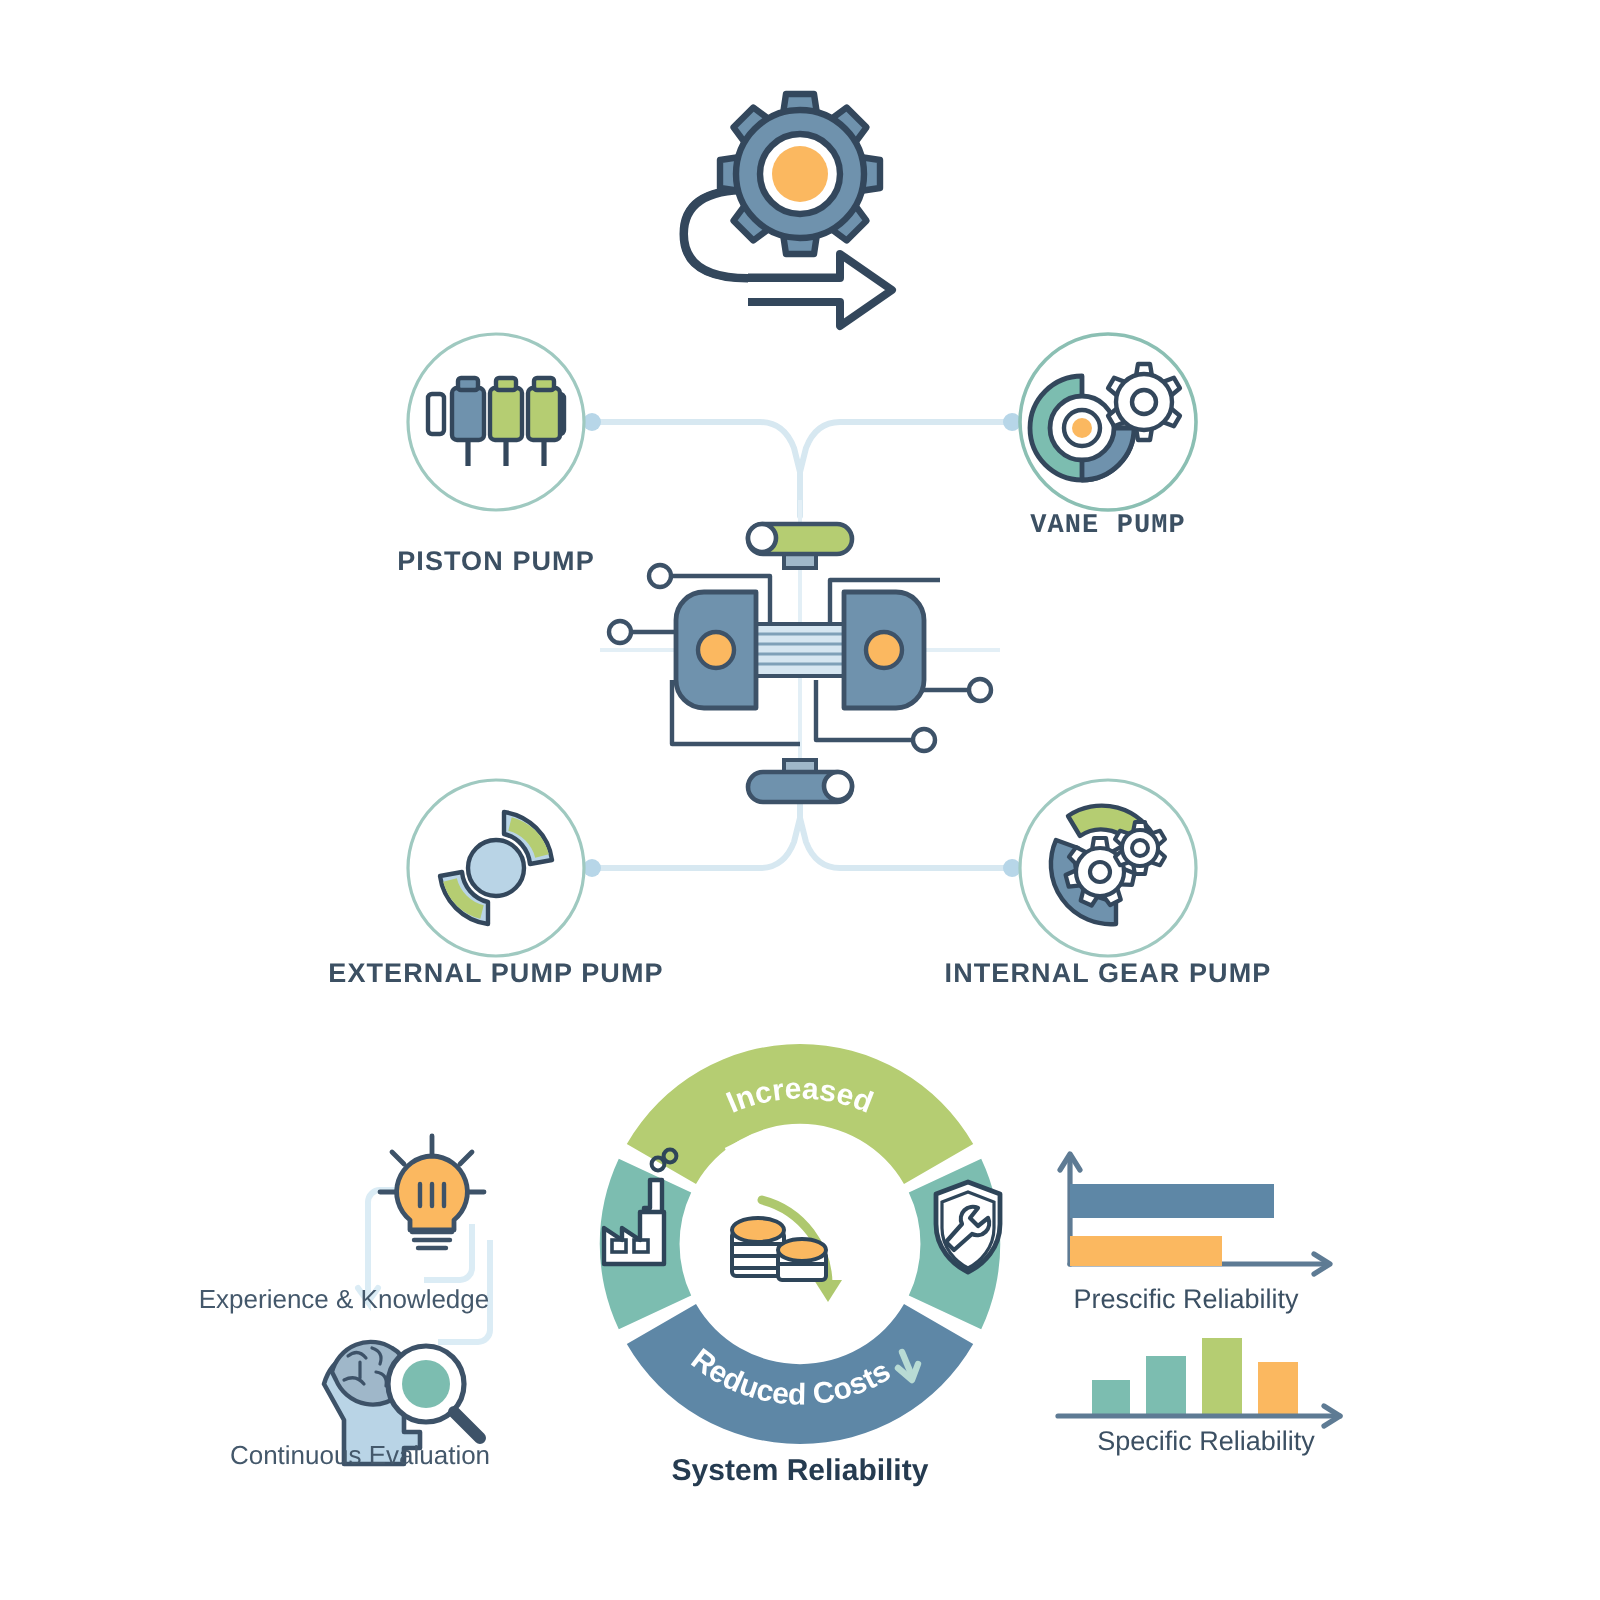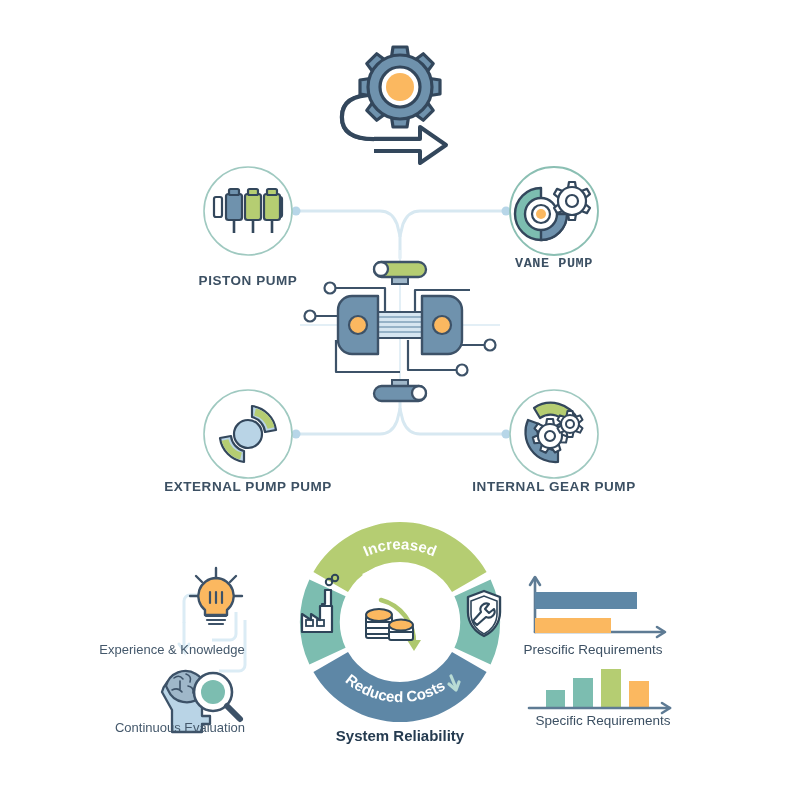--- a/index.html
+++ b/index.html
@@ -391,16 +391,16 @@
   <div class="node-label" style="left:248px;top:256px;margin-top:17px;">PISTON PUMP</div>
   <div class="node-label" style="left:554px;top:256px;font-family:Liberation Mono, monospace;">VANE PUMP</div>
   <div class="node-label" style="left:248px;top:479px;">EXTERNAL PUMP PUMP</div>
   <div class="node-label" style="left:554px;top:479px;">INTERNAL GEAR PUMP</div>
 
   <div class="soft-label" style="left:172px;top:630px;margin-top:12px;">Experience &amp; Knowledge</div>
   <div class="soft-label" style="left:180px;top:720px;text-align:center;">Continuous Evaluation</div>
 
   <div class="center-title" style="left:400px;top:727px;">System Reliability</div>
 
-  <div class="chart-label" style="left:593px;top:642px;">Prescific Requirements</div>
-  <div class="chart-label" style="left:603px;top:713px;">Specific Requirements</div>
+  <div class="chart-label" style="left:593px;top:642px;">Prescific Reliability</div>
+  <div class="chart-label" style="left:603px;top:713px;">Specific Reliability</div>
 
 </div>
 
 </body></html>

